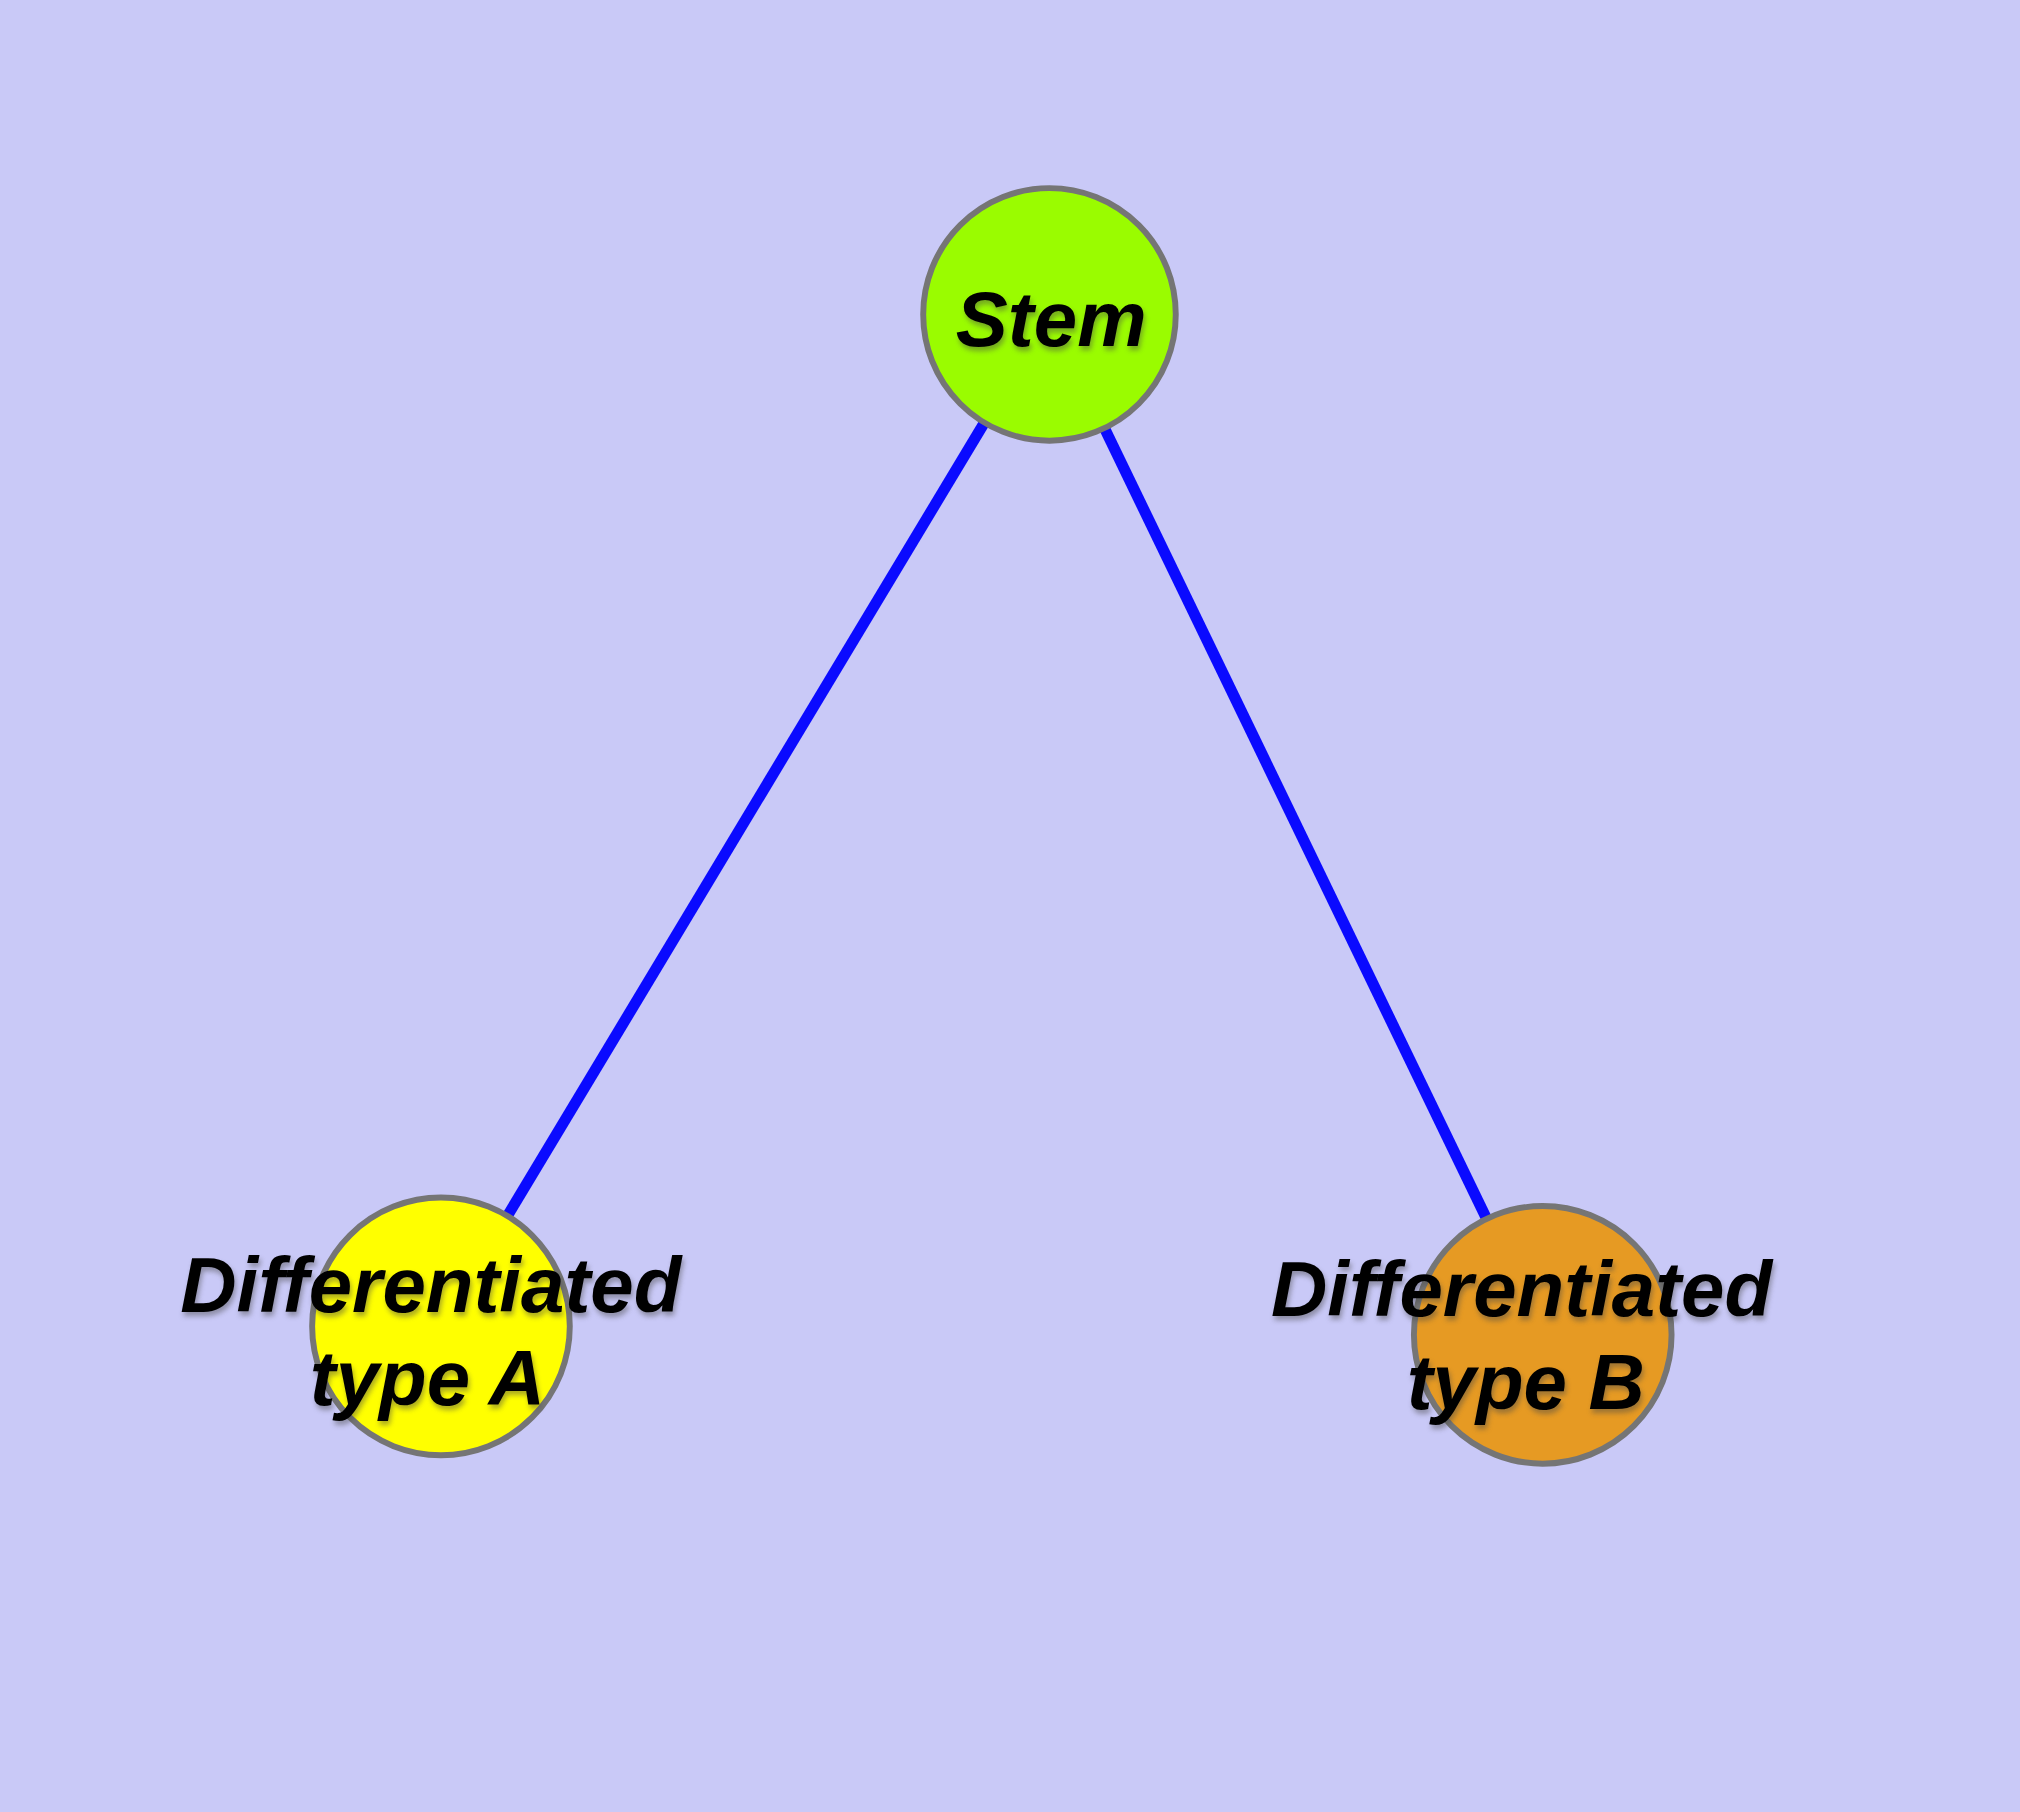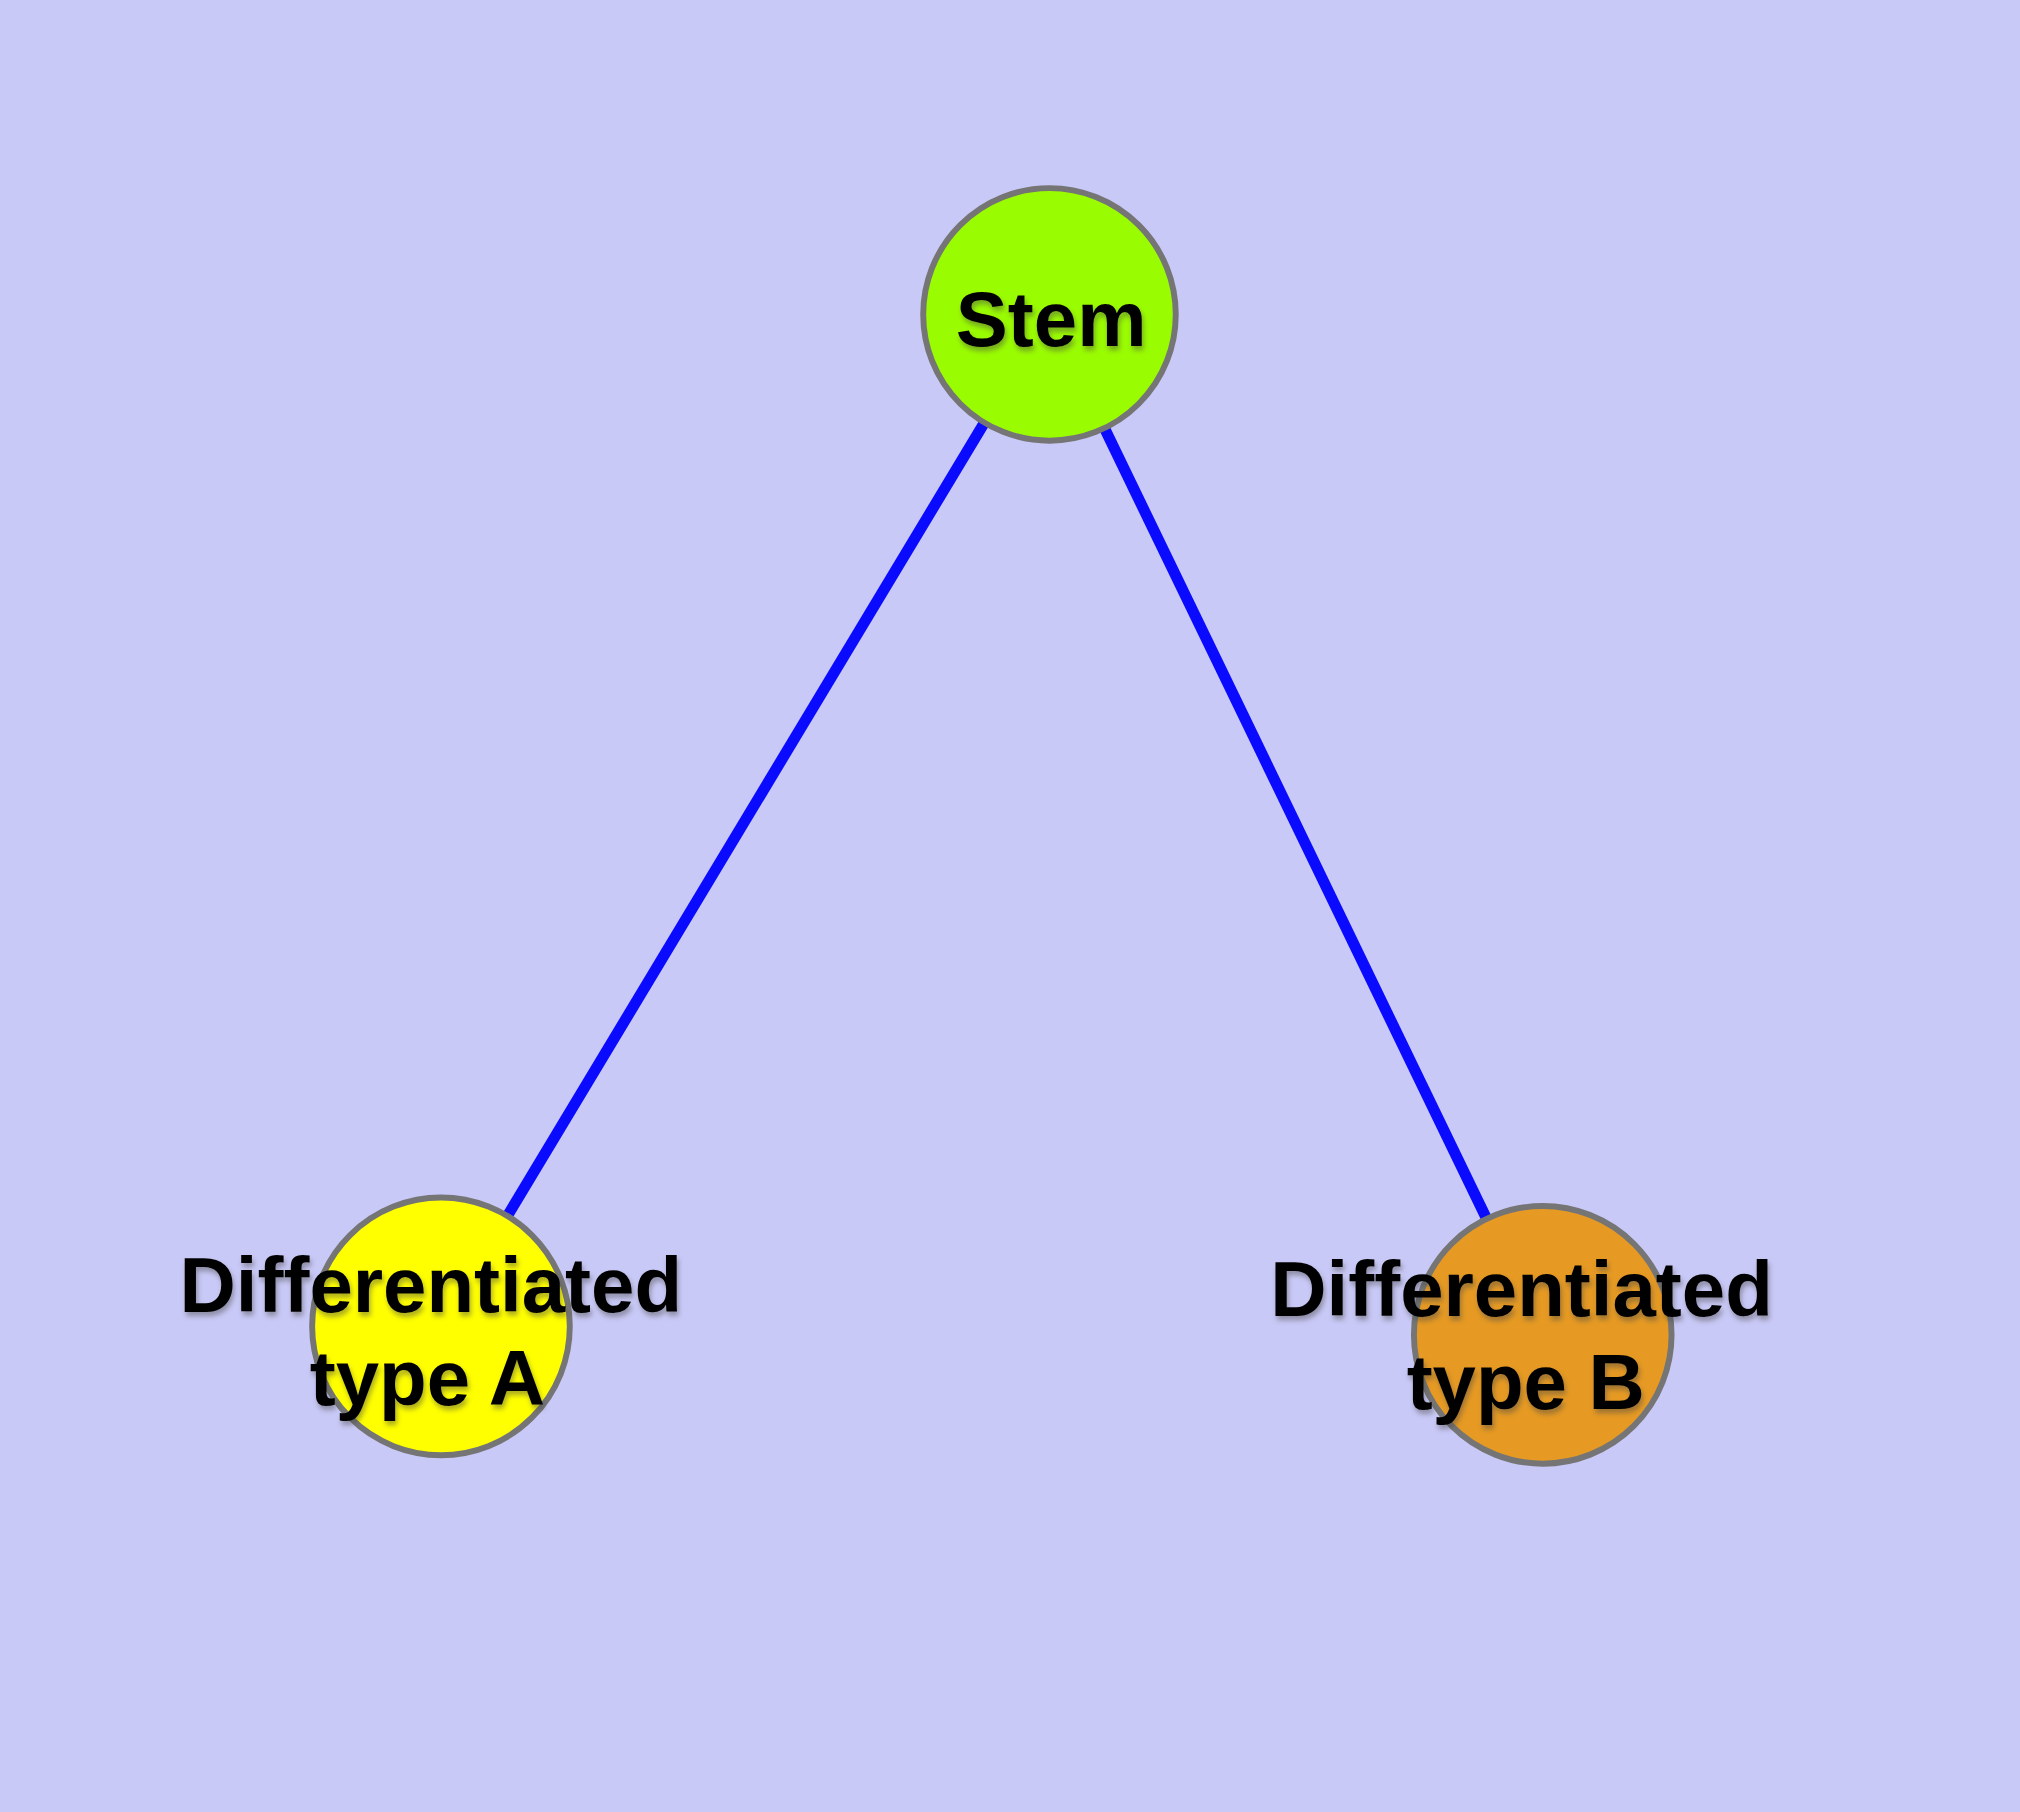--- a/index.html
+++ b/index.html
@@ -8,20 +8,21 @@
     width: 2021px;
     height: 1812px;
     background: #C9C9F7;
     overflow: hidden;
     font-family: "Liberation Sans", sans-serif;
   }
   .graph-wrap {
     position: relative;
     width: 2021px;
     height: 1812px;
+    font-style: italic;
   }
   svg { display: block; }
   .edge {
     stroke-width: 13;
     stroke-linecap: butt;
   }
   .node-circle {
     stroke-width: 7;
   }
   .node-label {

